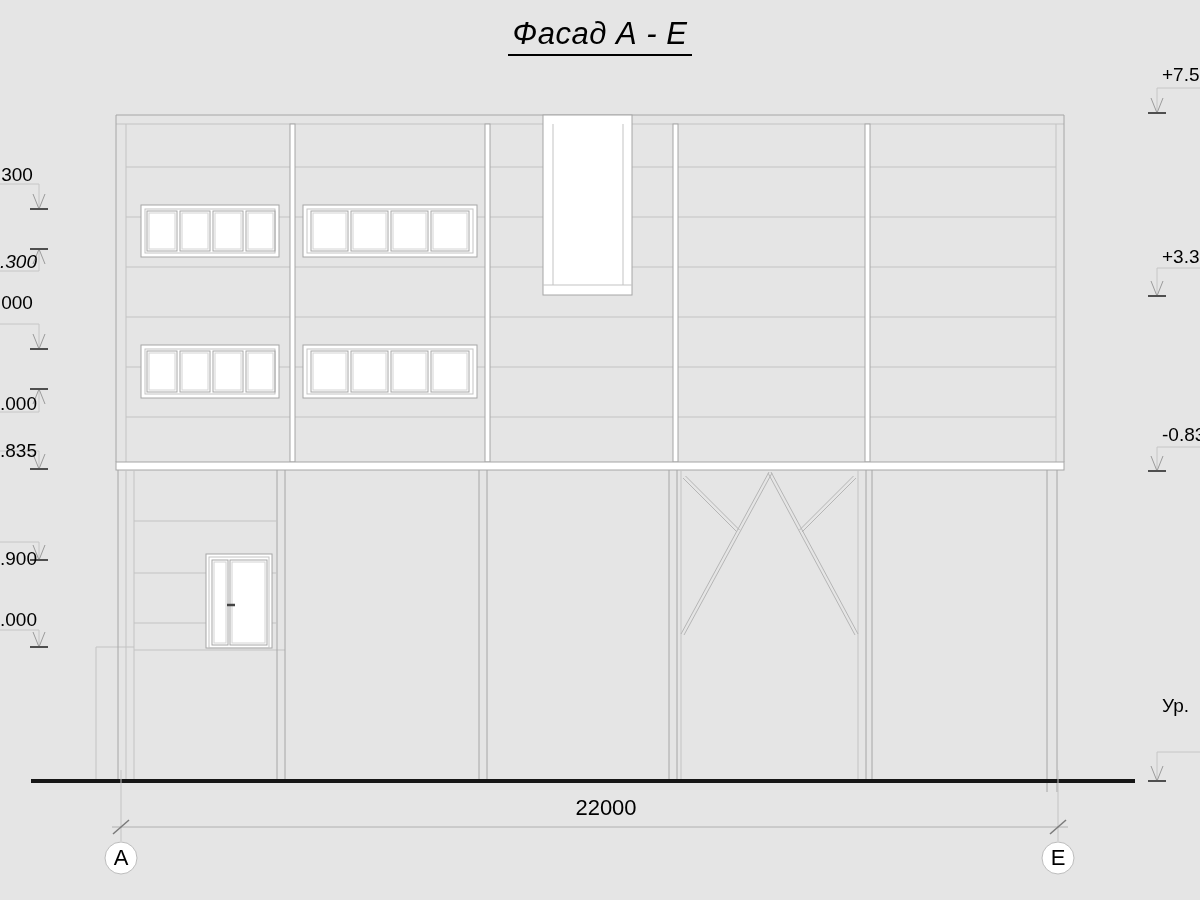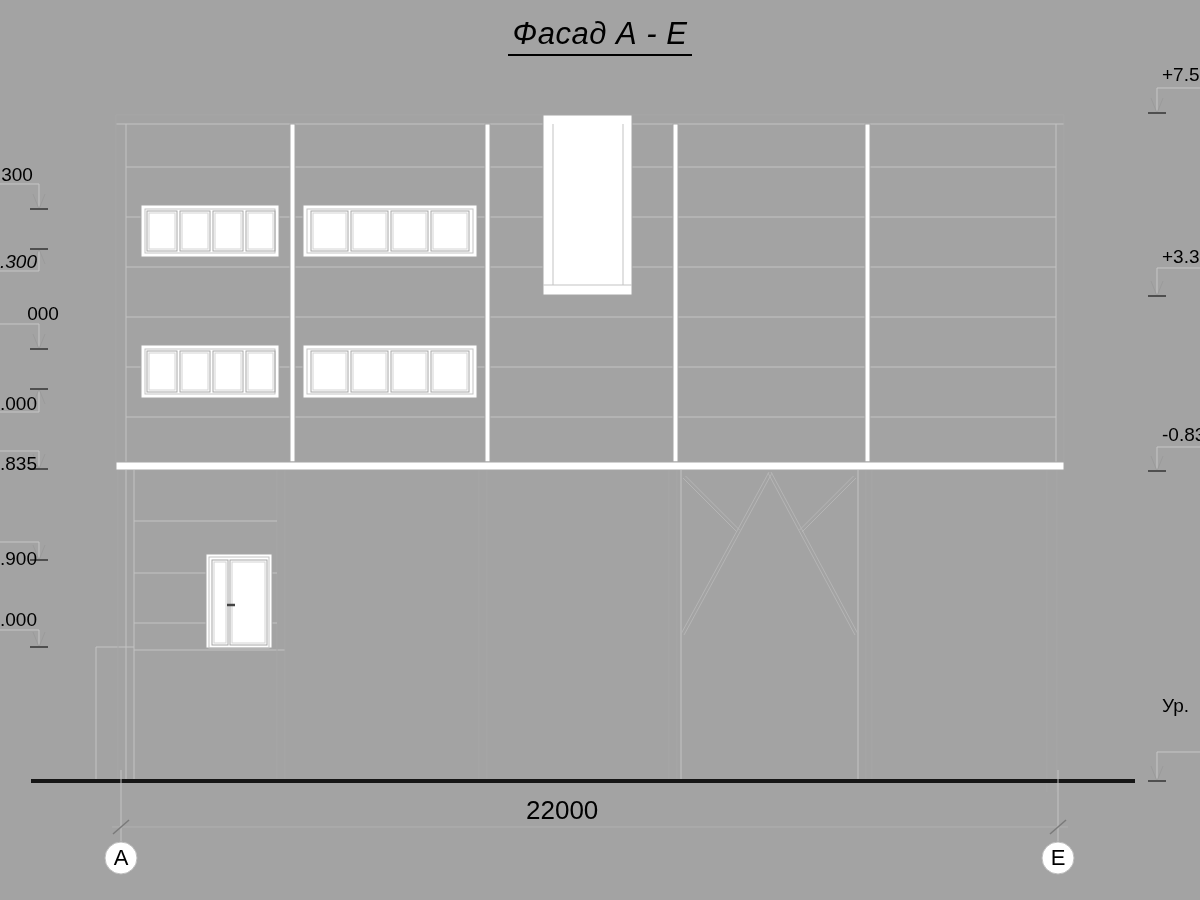--- a/index.html
+++ b/index.html
@@ -1,38 +1,38 @@
 <!DOCTYPE html>
 <html><head>
 <meta charset="utf-8">
 <style>
   html,body{margin:0;padding:0;background:#fff;}
   #canvas{
     position:relative;
     width:1200px;height:900px;
-    background:#a3a3a3;
+    background:#e5e5e5;
     overflow:hidden;
     font-family:"Liberation Sans", sans-serif;
     color:#000;
   }
   #drawing{position:absolute;left:0;top:0;}
   .txt{position:absolute;white-space:nowrap;}
   .title{
     left:0;top:16px;width:1200px;
     text-align:center;
     font-size:31px;font-style:italic;letter-spacing:.5px;
   }
   .title span{display:inline-block;border-bottom:2px solid #000;padding:0 5px 2px 5px;}
   .elev{font-size:19px;line-height:22px;}
   .elev-left{left:0;width:34px;text-align:center;}
   .elev-right{left:1162px;width:38px;overflow:hidden;text-align:left;}
-  .el1{top:164px;} .el2{top:251px;font-style:italic;} .el3{top:303px;padding-left:26px;} .el4{top:393px;}
-  .el5{top:453px;} .el6{top:548px;} .el7{top:609px;}
+  .el1{top:164px;} .el2{top:251px;font-style:italic;} .el3{top:292px;} .el4{top:393px;}
+  .el5{top:440px;} .el6{top:548px;} .el7{top:609px;}
   .er1{top:64px;} .er2{top:246px;} .er3{top:424px;} .er4{top:695px;}
-  .dim-total{left:526px;top:795px;width:120px;font-size:26px;}
+  .dim-total{left:546px;top:795px;width:120px;text-align:center;font-size:22px;}
   .axis-letter{width:44px;height:26px;text-align:center;font-size:22px;line-height:26px;}
   .axis-a{left:99px;top:845px;}
   .axis-e{left:1036px;top:845px;}
 </style>
 </head>
 <body>
 
 <div id="canvas">
 
   <svg id="drawing" width="1200" height="900" viewBox="0 0 1200 900">

